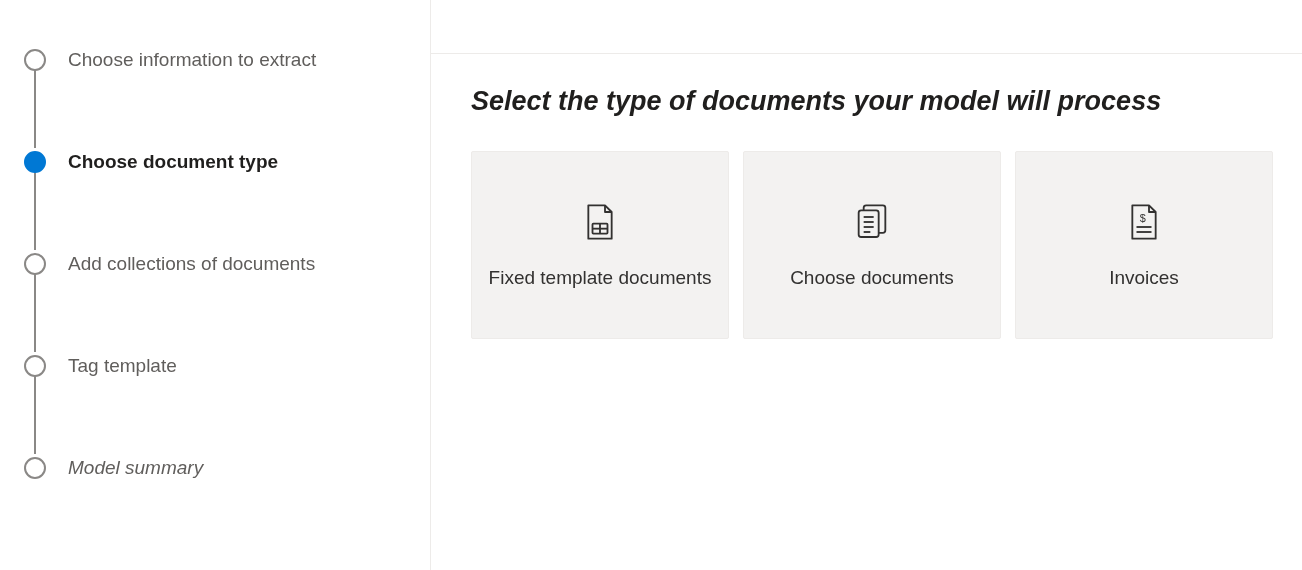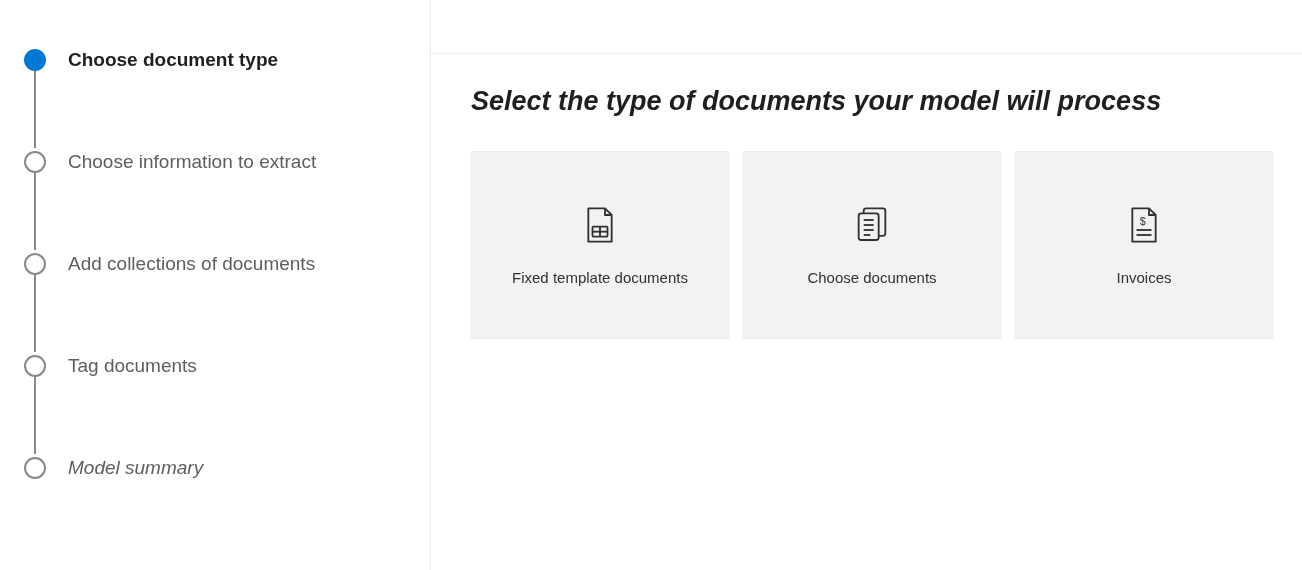--- a/index.html
+++ b/index.html
@@ -101,49 +101,49 @@
     .card-icon {
       width: 48px;
       height: 48px;
       margin-bottom: 18px;
       color: #323130;
       display: flex;
       align-items: center;
       justify-content: center;
     }
     .card-label {
-      font-size: 15px;
+      font-size: 19px;
       color: #323130;
       text-align: right;
       line-height: 1.5;
     }
   </style>
 </head>
 <body>
 
 <nav class="sidebar">
   <ol class="steps">
+    <li class="step">
+      <span class="step-indicator"></span>
+      <span class="step-label">Choose information to extract</span>
+      <span class="step-connector"></span>
+    </li>
     <li class="step active">
       <span class="step-indicator"></span>
       <span class="step-label">Choose document type</span>
       <span class="step-connector"></span>
     </li>
     <li class="step">
       <span class="step-indicator"></span>
-      <span class="step-label">Choose information to extract</span>
-      <span class="step-connector"></span>
-    </li>
-    <li class="step">
-      <span class="step-indicator"></span>
       <span class="step-label">Add collections of documents</span>
       <span class="step-connector"></span>
     </li>
     <li class="step">
       <span class="step-indicator"></span>
-      <span class="step-label">Tag documents</span>
+      <span class="step-label">Tag template</span>
       <span class="step-connector"></span>
     </li>
     <li class="step">
       <span class="step-indicator"></span>
       <span class="step-label">Model summary</span>
 
     </li>
   </ol>
 </nav>
 

